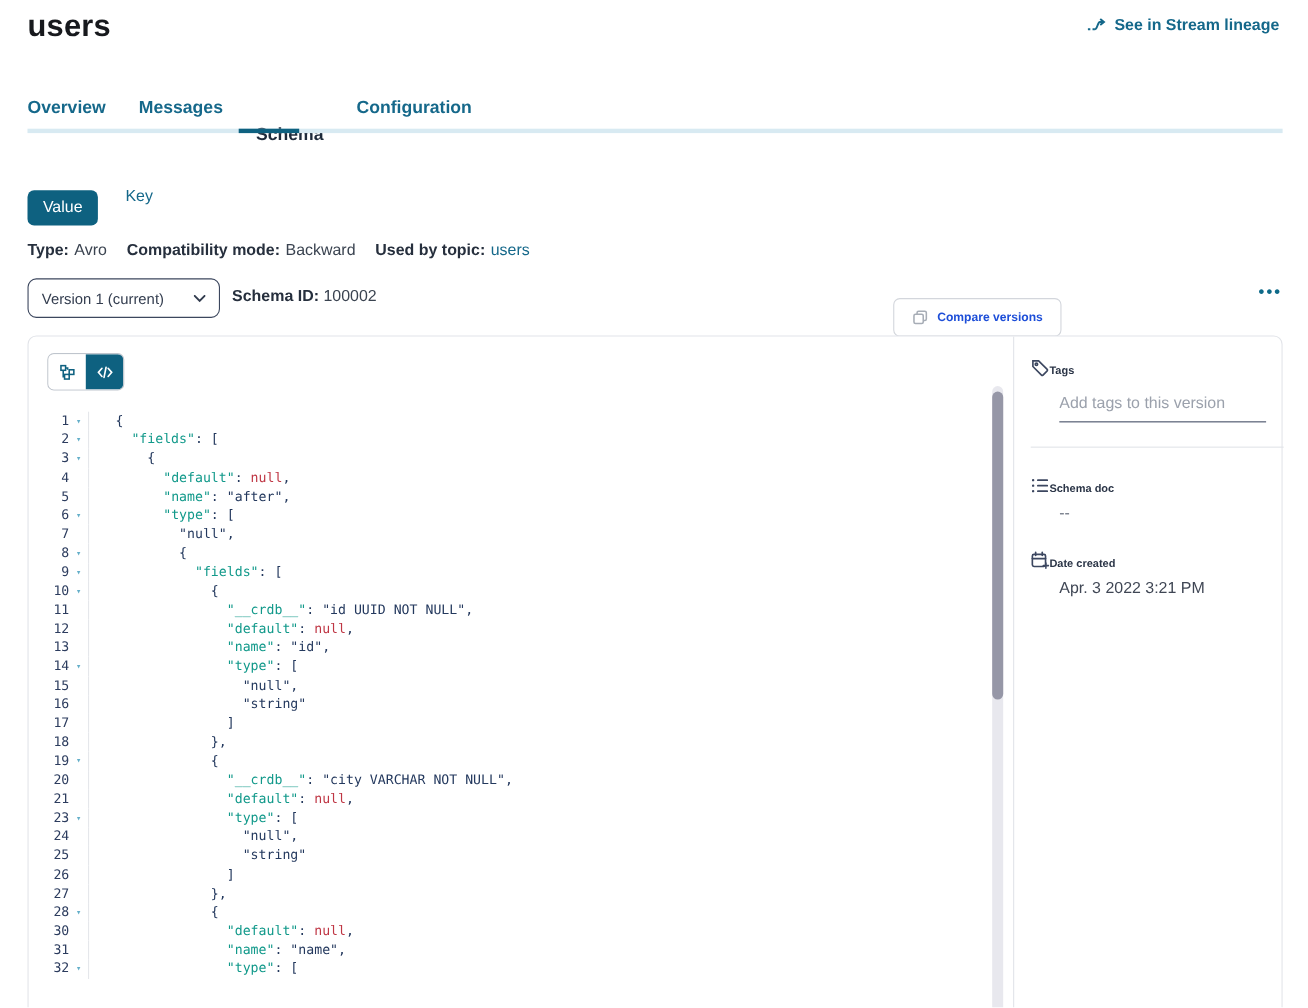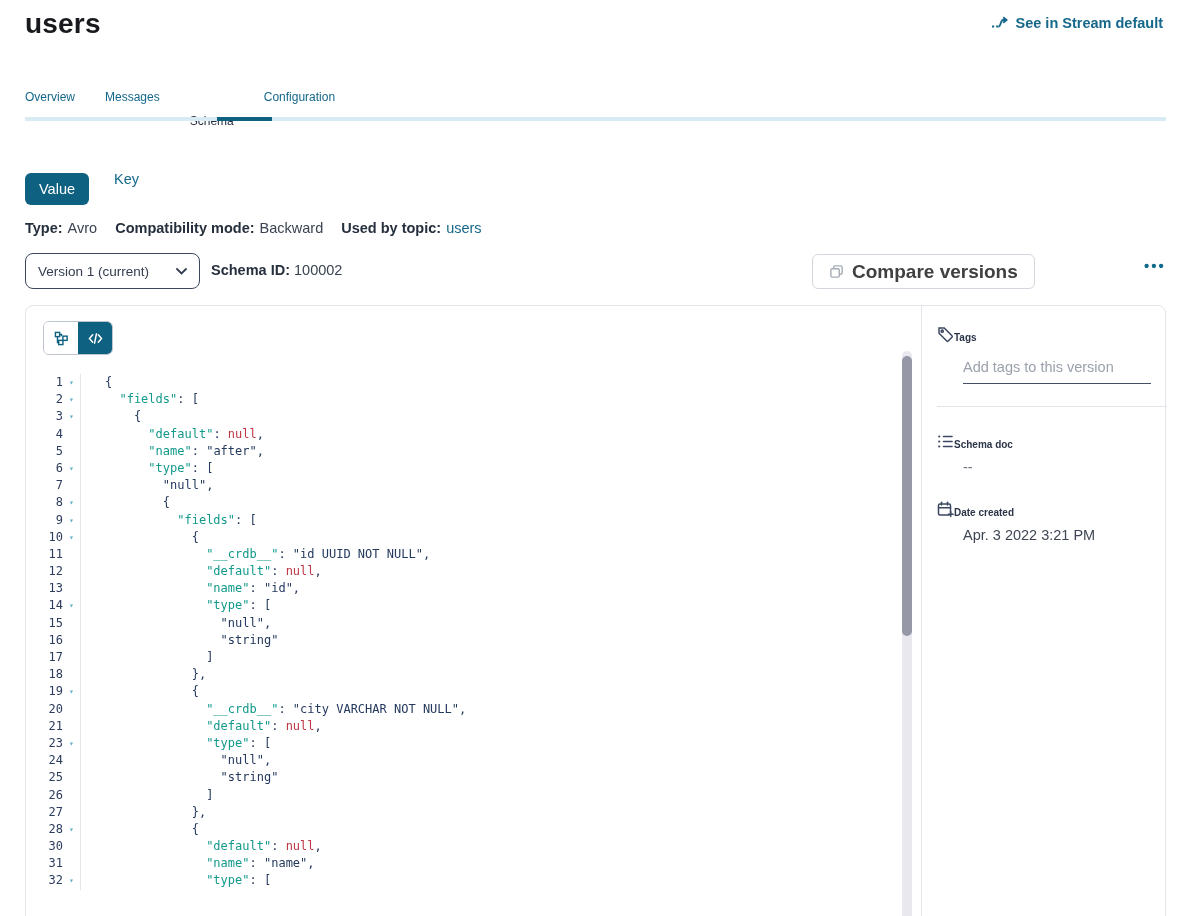--- a/index.html
+++ b/index.html
@@ -7,21 +7,21 @@
   .page { position:relative; width:1189px; height:916px; overflow:hidden; background:#fff;
           font-family:"Liberation Sans", sans-serif; color:#2b3547; }
 
   
   .title { position:absolute; left:25px; top:8px; font-size:28px; font-weight:800; color:#17191d; letter-spacing:.2px; }
   .lineage { position:absolute; right:26px; top:15px; display:flex; align-items:center; gap:7px;
              color:#15688a; font-size:14.5px; font-weight:700; cursor:pointer; }
 
   
   .tabs { position:absolute; left:25px; top:90px; display:flex; }
-  .tab { margin-right:30px; font-size:12px; font-weight:400; color:#15688a; cursor:pointer; }
+  .tab { margin-right:30px; font-size:16px; font-weight:700; color:#15688a; cursor:pointer; }
   .tab.active { color:#1e2a3a;margin-top:24px; }
   .tabstrip { position:absolute; left:25px; top:117px; width:1141px; height:4px; background:#d8eaf2; }
   .tabstrip .ind { position:absolute; left:192px; width:55px; height:4px; background:#0e6180; }
 
   
   .vk { position:absolute; left:25px; top:153px; display:flex; align-items:center; }
   .btn-value { background:#0e6180; color:#fff; font-size:14.5px; padding:8px 14px; border-radius:6px; border:none; cursor:pointer; font-family:inherit;margin-top:20px; }
   .link-key { margin-left:25px; color:#15688a; font-size:14.5px; font-weight:500; cursor:pointer; }
 
   
@@ -30,22 +30,22 @@
   .meta .lnk { color:#15688a; cursor:pointer; }
   .meta .pair span.v { margin-left:5px; }
 
   
   .verrow { position:absolute; left:0; top:251px; width:1064px; height:40px;padding-left:20px; }
   .select { position:absolute; left:25px; top:2px; width:175px; height:36px; border:1.5px solid #3c475e; border-radius:8px;
             background:#fff; display:flex; align-items:center; padding:0 12px; font-size:13.5px; color:#333d4f; cursor:pointer; }
   .select .chev { margin-left:auto; display:flex; }
   .schemaid { position:absolute; left:211px; top:11px; font-size:14.5px; color:#3a4350; }
   .schemaid b { color:#262f3d; }
-  .btn-compare { position:absolute; left:812px; top:3px; height:35px; padding:0 16px; display:flex; align-items:center; gap:8px;
-                 border:1px solid #d3d6dc; border-radius:6px; background:#fff; color:#404040; font-size:19px; font-weight:600;
+  .btn-compare { position:absolute; left:812px; top:20px; height:35px; padding:0 16px; display:flex; align-items:center; gap:8px;
+                 border:1px solid #d3d6dc; border-radius:6px; background:#fff; color:#1d4ed8; font-size:11px; font-weight:600;
                  font-family:inherit; cursor:not-allowed; }
   .btn-evolve { position:absolute; left:993px; top:2px; height:36px; padding:0 16px; display:flex; align-items:center; gap:8px;
                 border:1.5px solid #0e6a89; border-radius:6px; background:#fff; color:#0e6a89; font-size:15px; font-weight:700;
                 font-family:inherit; cursor:pointer; }
   .more { position:absolute; left:1144px; top:6px; color:#0e6a89; font-size:15px; letter-spacing:2px; font-weight:800; cursor:pointer; }
 
   
   .card { position:absolute; left:25px; top:305px; width:1141px; height:625px; border:1px solid #e2e4e9; border-radius:8px 8px 0 0; background:#fff; }
   .editor { position:absolute; left:0; top:0; width:896px; height:100%; border-right:1px solid #e2e4e9; }
 
@@ -84,21 +84,21 @@
 
   <div class="title">users</div>
   <div class="lineage">
     <span style="display:flex">
       <svg width="18" height="14" viewBox="0 0 18 14" fill="none" stroke="#15688a" stroke-width="1.8">
         <path d="M1 10.5 h6.5" stroke-dasharray="2.2 2"></path>
         <path d="M7.5 10.5 C 10 10.5 9.5 4 12 4 H15"></path>
         <path d="M12.2 1.2 L15.6 4 L12.2 6.8" fill="none"></path>
       </svg>
     </span>
-    <span>See in Stream default</span>
+    <span>See in Stream lineage</span>
   </div>
 
   <div class="tabs" id="tabbar">
       <div class="tab">Overview</div>
       <div class="tab">Messages</div>
       <div class="tab active">Schema</div>
       <div class="tab">Configuration</div>
     </div>
   <div class="tabstrip">
       <span class="ind"></span>

